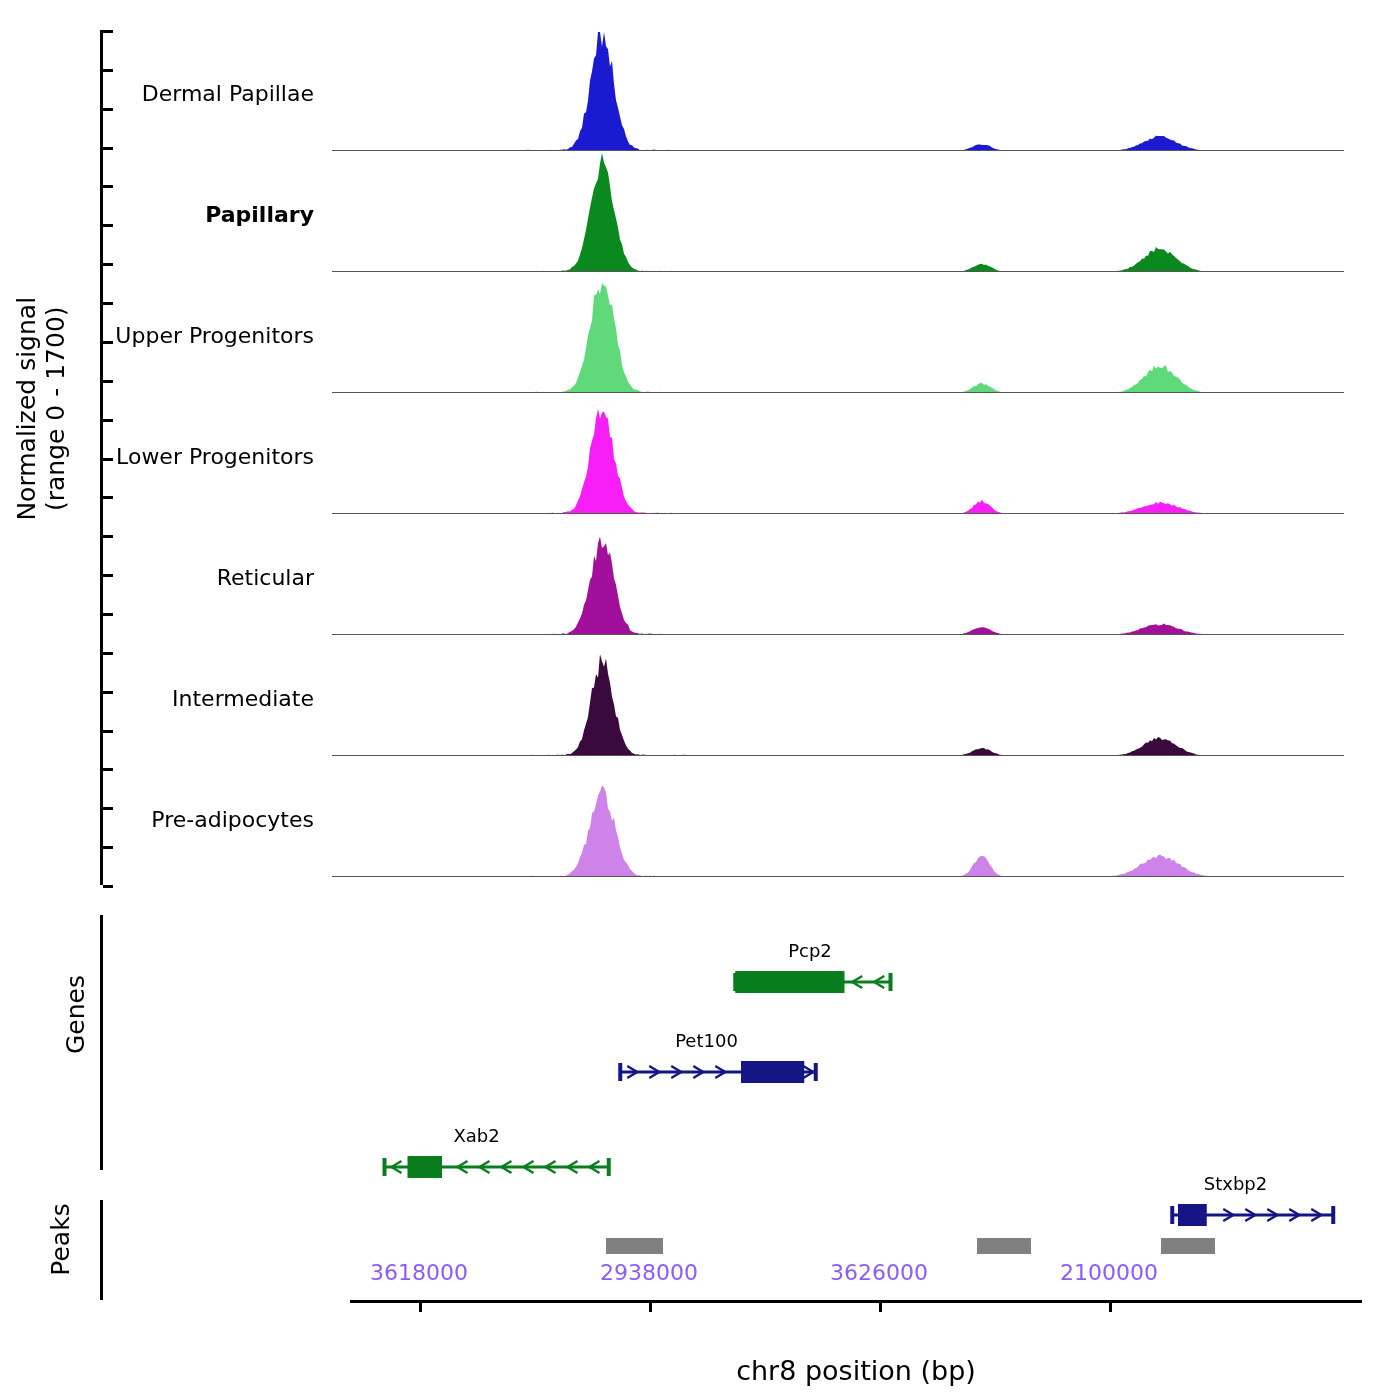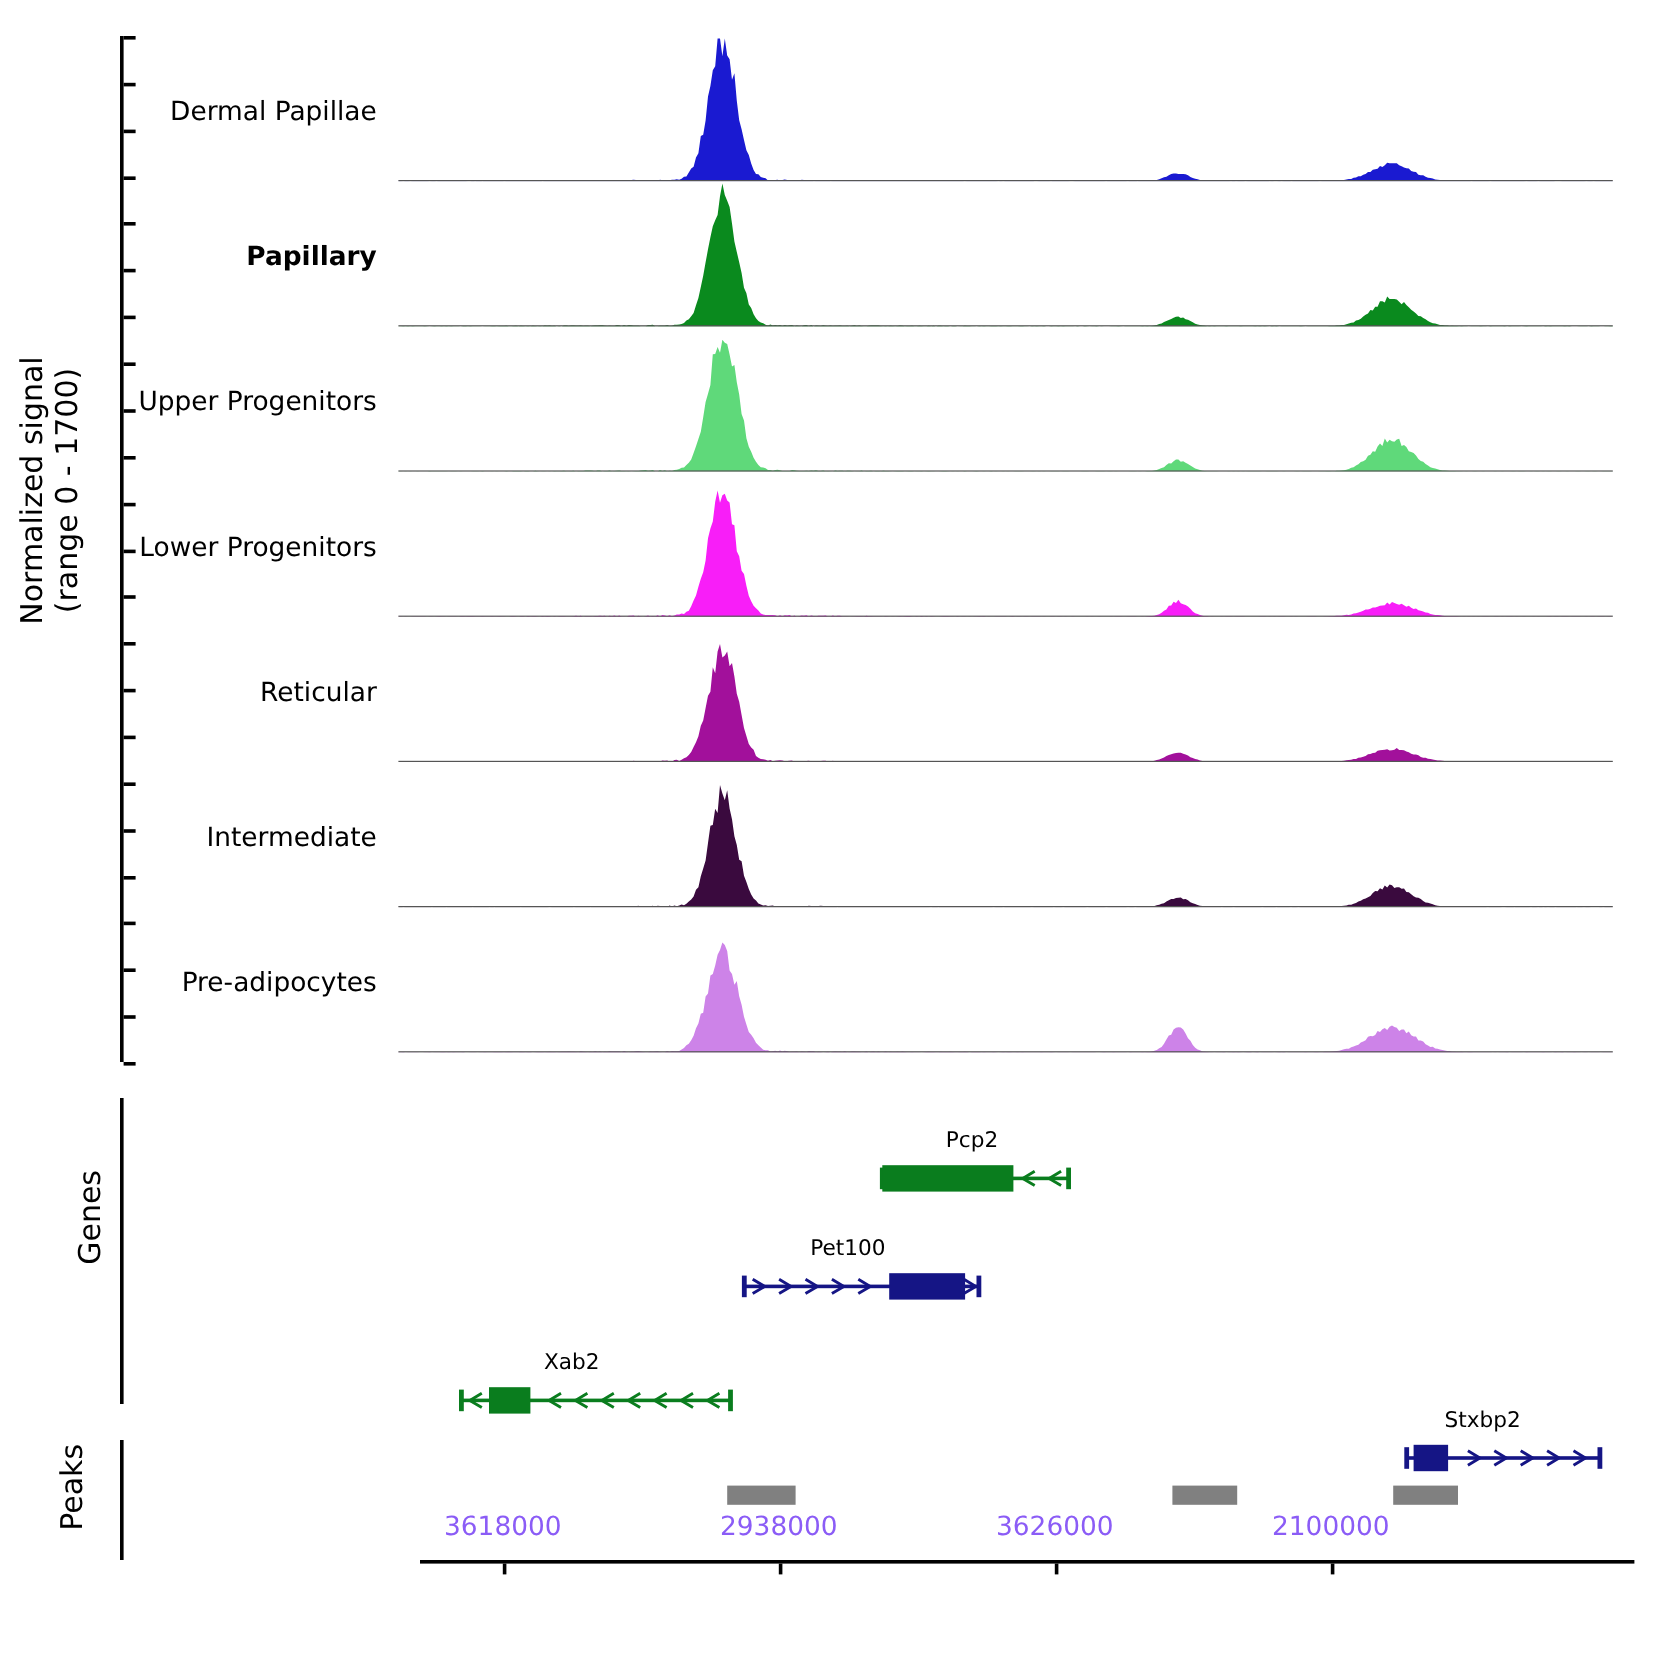--- a/index.html
+++ b/index.html
@@ -310,14 +310,15 @@
   <div id="x-axis-ticks">
       <div class="x-tick" style="left: 419px;"></div>
       <div class="x-tick-label" style="left: 419px;">3618000</div>
       <div class="x-tick" style="left: 649px;"></div>
       <div class="x-tick-label" style="left: 649px;">2938000</div>
       <div class="x-tick" style="left: 879px;"></div>
       <div class="x-tick-label" style="left: 879px;">3626000</div>
       <div class="x-tick" style="left: 1109px;"></div>
       <div class="x-tick-label" style="left: 1109px;">2100000</div>
     </div>
+  <div id="x-axis-label">chr8 position (bp)</div>
 
 </div>
 
 </body></html>

